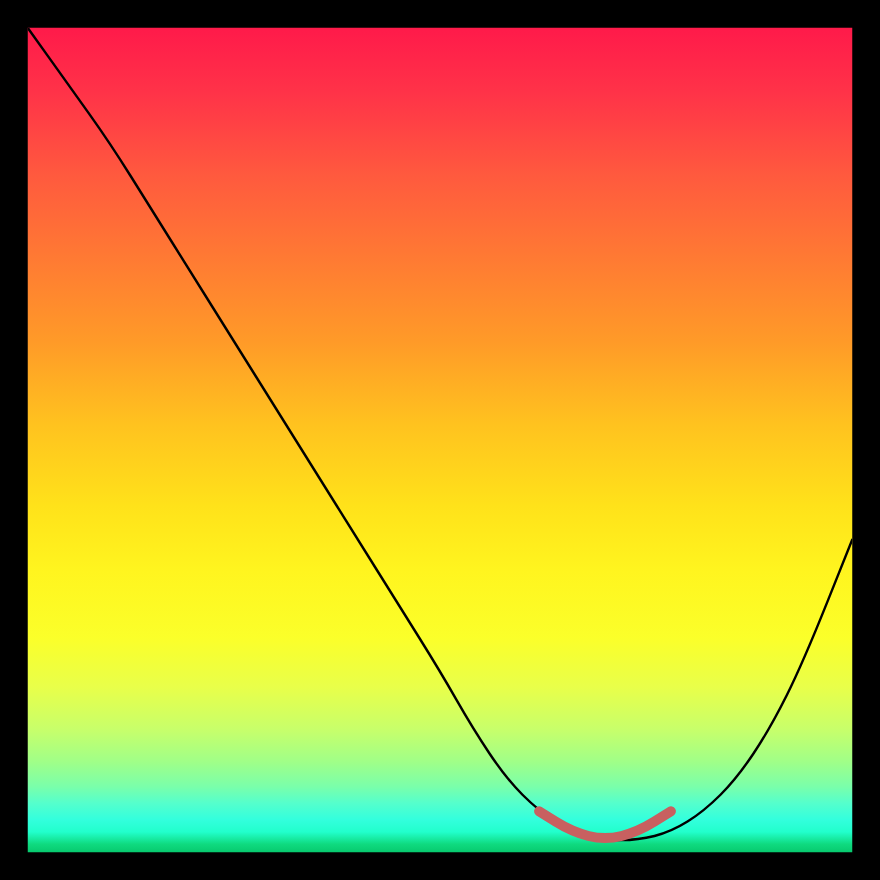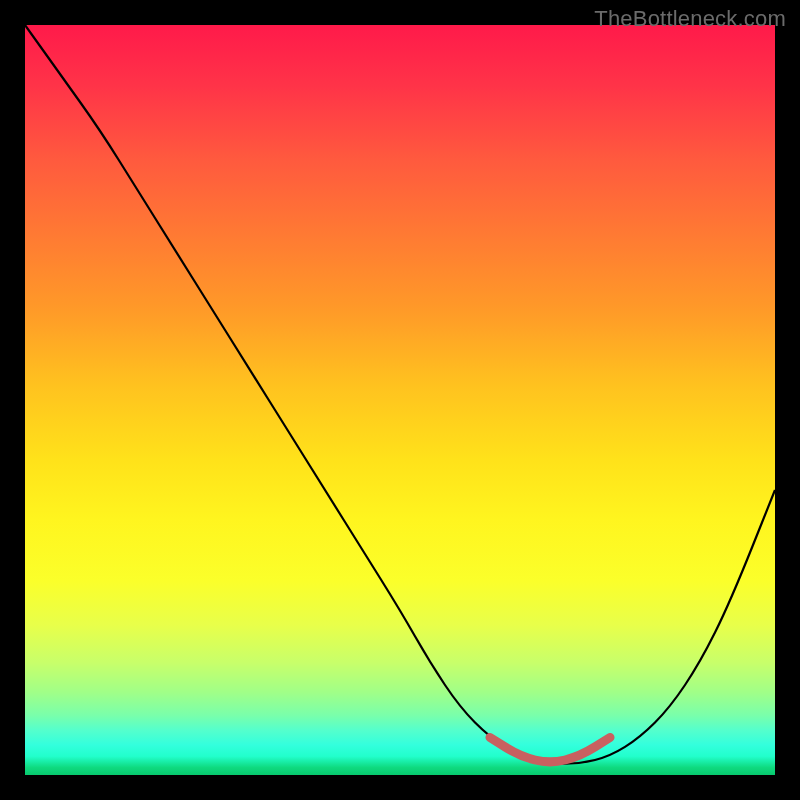--- a/index.html
+++ b/index.html
@@ -64,21 +64,20 @@
     inset: 0;
     width: 100%;
     height: 100%;
     display: block;
   }
 </style>
 </head>
 <body>
 
 <div class="frame">
-  <div class="watermark">TheBottleneck.com</div>
 
   <div class="plot-area">
     <div class="gradient"></div>
 
     <svg class="curve" viewBox="0 0 750 750" preserveAspectRatio="none">
       <path d="M 0 0 Q 0 0 18.75 26.25 Q 37.5 52.5 56.25 78.75 Q 75 105 93.75 135 Q 112.5 165 131.25 195 Q 150 225 168.75 255 Q 187.5 285 206.25 315 Q 225 345 243.75 375 Q 262.5 405 281.25 435 Q 300 465 318.75 495 Q 337.5 525 356.25 555 Q 375 585 390 611.25 Q 405 637.5 420 660 Q 434.99999999999994 682.5 450 697.5 Q 465 712.5 480 721.875 Q 495 731.25 510 735 Q 525 738.75 540 738.75 Q 555 738.75 570 735 Q 585 731.25 600 721.875 Q 615 712.5 630 697.5 Q 645 682.5 660 660 Q 675 637.5 690 607.5 Q 705 577.5 727.5 521.25 T 750 465" fill="none" stroke="#000000" stroke-width="2.2" id="curvePath"></path>
       <path d="M 465 712.5 Q 465 712.5 480 721.875 Q 495 731.25 510 735 Q 525 738.75 540 735 Q 555 731.25 570 721.875 T 585 712.5" fill="none" stroke="#c86060" stroke-width="9" stroke-linecap="round" id="highlightPath"></path>
     </svg>
   </div>
 </div>

